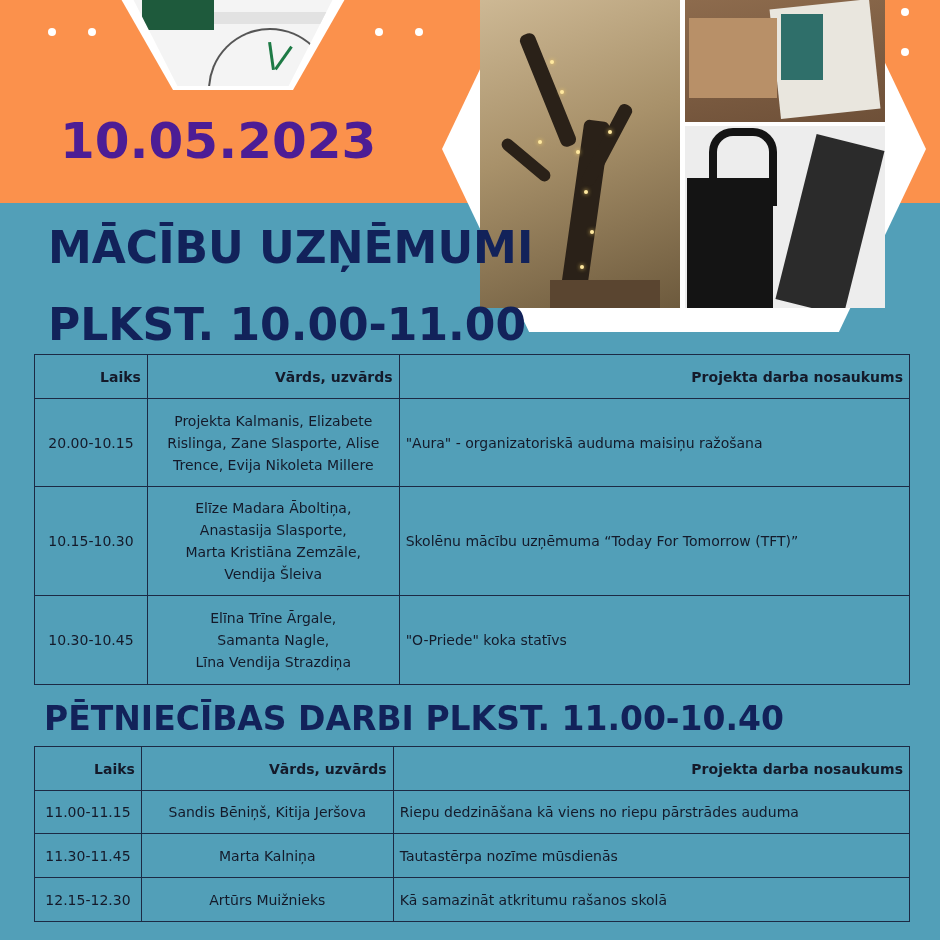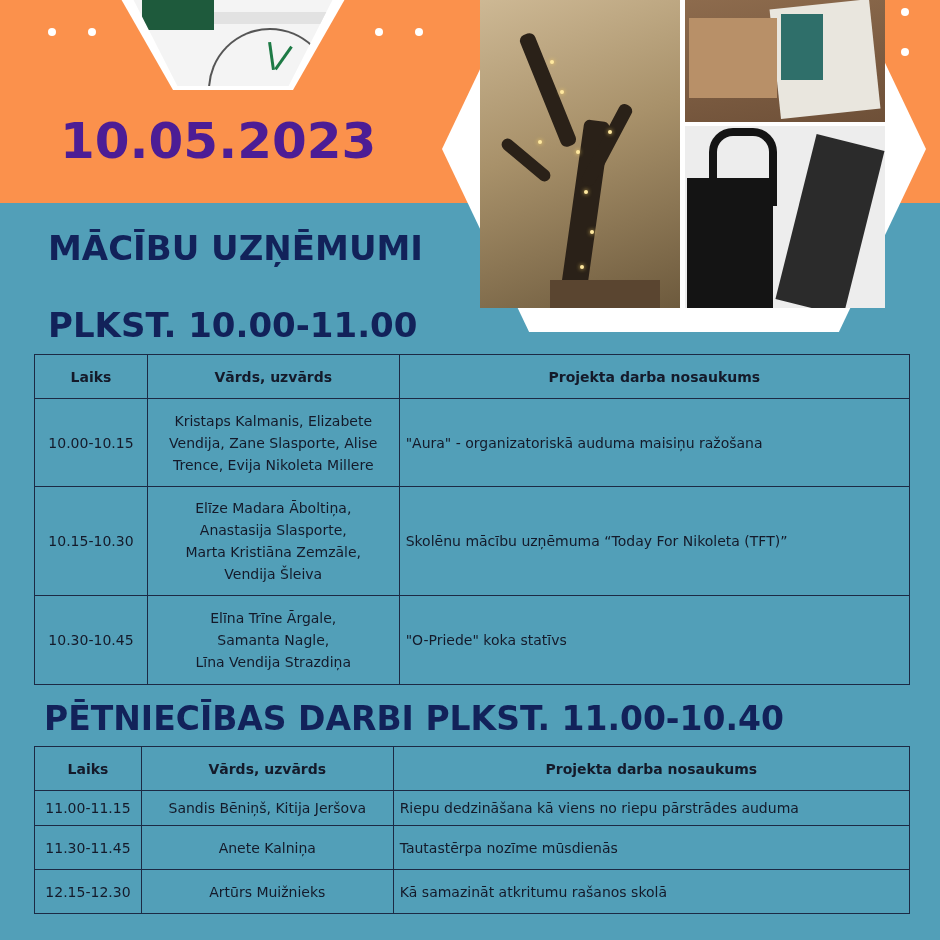--- a/index.html
+++ b/index.html
@@ -67,32 +67,32 @@
   .bag1 { position: absolute; left: 2px; top: 52px; width: 86px; height: 130px; background: #141414; }
   .bag1-handle { position: absolute; left: 24px; top: 2px; width: 52px; height: 70px; border: 8px solid #141414; border-bottom: none; border-radius: 24px 24px 0 0; }
   .bag2 { position: absolute; left: 110px; top: 14px; width: 70px; height: 170px; background: #2b2b2b; transform: rotate(14deg); }
 
   .date {
     position: absolute; left: 60px; top: 112px;
     font-family: "DejaVu Sans", sans-serif; font-weight: bold; font-size: 50px; letter-spacing: 0px;
     color: #4c1d95;
   }
   .section-title {
-    position: absolute; font-weight: bold; color: #12225a; font-size: 34px; line-height: 46px;
+    position: absolute; font-weight: bold; color: #12225a; font-size: 44px; line-height: 46px;
     font-family: "DejaVu Sans", sans-serif; white-space: nowrap;
   }
 
   table.schedule {
     position: absolute; border-collapse: collapse; background: #529fb8;
     font-family: "DejaVu Sans", sans-serif; color: #141a2a;
   }
   table.schedule td, table.schedule th {
     border: 1.5px solid #1c2a44; padding: 0 6px; font-size: 14px; line-height: 22px;
   }
-  table.schedule th { font-weight: bold; font-size: 14px; text-align: center; }
+  table.schedule th { font-weight: bold; font-size: 14px; text-align: right; }
   td.c-time { text-align: center; }
   td.c-names { text-align: center; }
   td.c-title { text-align: left; }
 </style>
 </head>
 <body>
 
 <div class="top-band"></div>
 
 <div class="dot" style="left:48px;top:28px;"></div>
@@ -150,37 +150,37 @@
       <col style="width:252px">
       <col style="width:511px">
     </colgroup>
   <tbody>
       <tr style="height:44px;">
     <th>Laiks</th>
     <th>Vārds, uzvārds</th>
     <th>Projekta darba nosaukums</th>
   </tr>
   <tr style="height:88px;">
-    <td class="c-time">10.00-10.15</td>
+    <td class="c-time">20.00-10.15</td>
     <td class="c-names">
-      <div>Kristaps Kalmanis, Elizabete</div>
-      <div>Vendija, Zane Slasporte, Alise</div>
+      <div>Projekta Kalmanis, Elizabete</div>
+      <div>Rislinga, Zane Slasporte, Alise</div>
       <div>Trence, Evija Nikoleta Millere</div>
     </td>
     <td class="c-title">"Aura" - organizatoriskā auduma maisiņu ražošana</td>
   </tr>
   <tr style="height:109px;">
     <td class="c-time">10.15-10.30</td>
     <td class="c-names">
       <div>Elīze Madara Āboltiņa,</div>
       <div>Anastasija Slasporte,</div>
       <div>Marta Kristiāna Zemzāle,</div>
       <div>Vendija Šleiva</div>
     </td>
-    <td class="c-title">Skolēnu mācību uzņēmuma “Today For Nikoleta (TFT)”</td>
+    <td class="c-title">Skolēnu mācību uzņēmuma “Today For Tomorrow (TFT)”</td>
   </tr>
   <tr style="height:89px;">
     <td class="c-time">10.30-10.45</td>
     <td class="c-names">
       <div>Elīna Trīne Ārgale,</div>
       <div>Samanta Nagle,</div>
       <div>Līna Vendija Strazdiņa</div>
     </td>
     <td class="c-title">"O-Priede" koka statīvs</td>
   </tr>
@@ -194,28 +194,28 @@
       <col style="width:107px">
       <col style="width:252px">
       <col style="width:517px">
     </colgroup>
   <tbody>
       <tr style="height:44px;">
     <th>Laiks</th>
     <th>Vārds, uzvārds</th>
     <th>Projekta darba nosaukums</th>
   </tr>
-  <tr style="height:35px;">
+  <tr style="height:43px;">
     <td class="c-time">11.00-11.15</td>
     <td class="c-names">Sandis Bēniņš, Kitija Jeršova</td>
     <td class="c-title">Riepu dedzināšana kā viens no riepu pārstrādes auduma</td>
   </tr>
   <tr style="height:44px;">
     <td class="c-time">11.30-11.45</td>
-    <td class="c-names">Anete Kalniņa</td>
+    <td class="c-names">Marta Kalniņa</td>
     <td class="c-title">Tautastērpa nozīme mūsdienās</td>
   </tr>
   <tr style="height:44px;">
     <td class="c-time">12.15-12.30</td>
     <td class="c-names">Artūrs Muižnieks</td>
     <td class="c-title">Kā samazināt atkritumu rašanos skolā</td>
   </tr>
 </tbody>
   </table>
 

